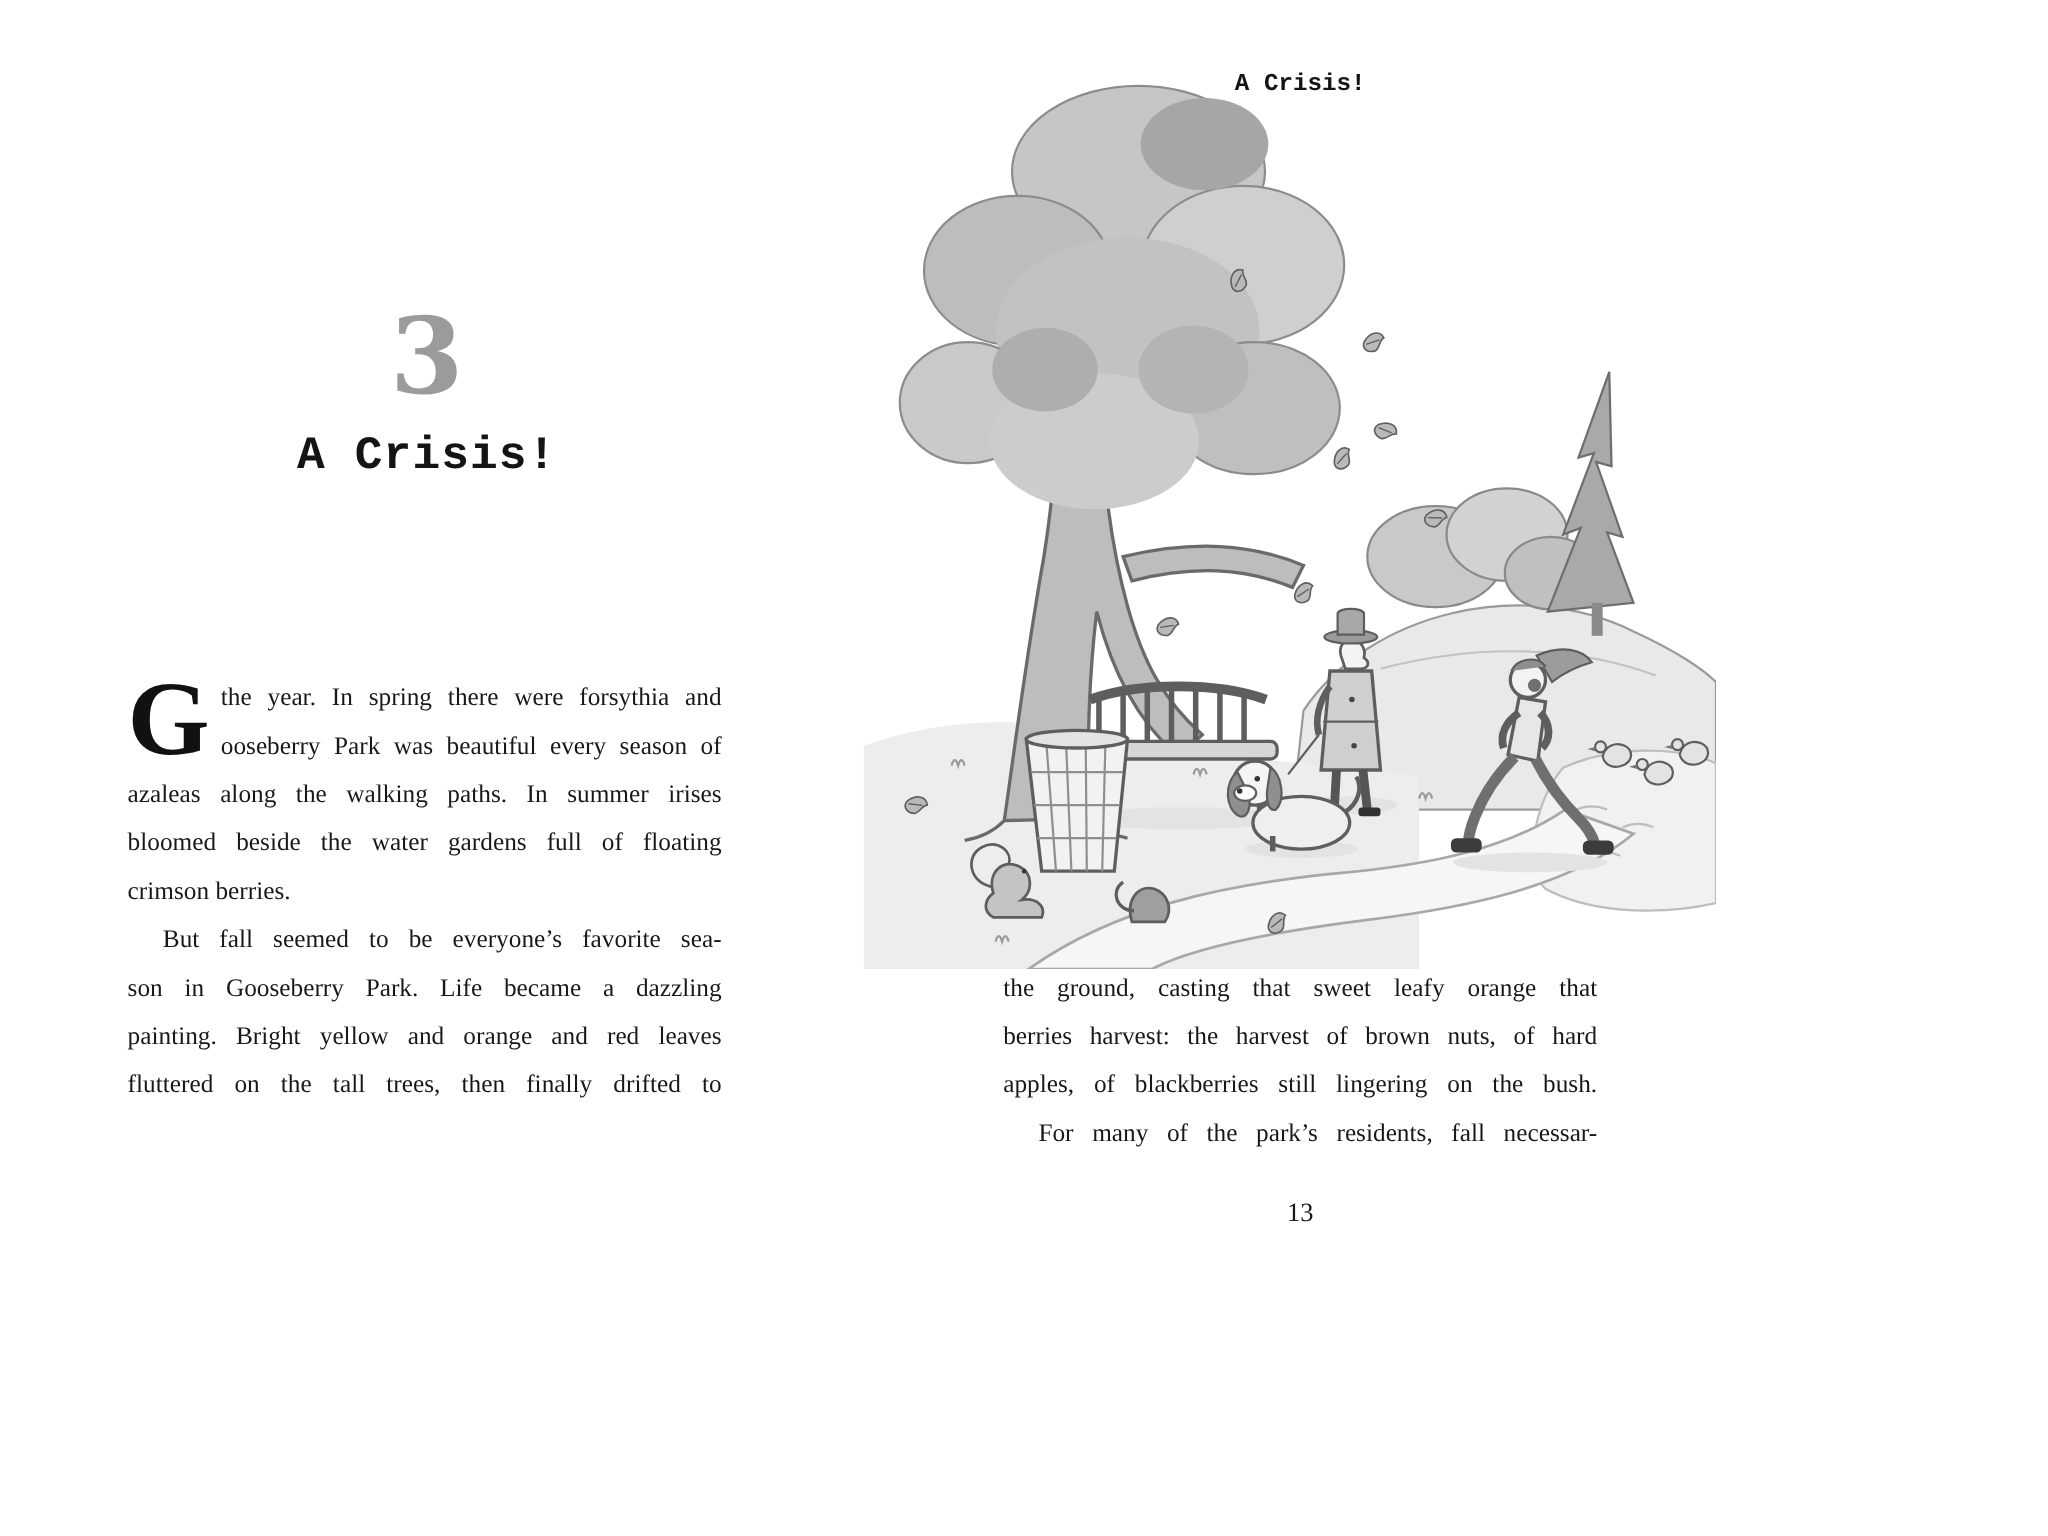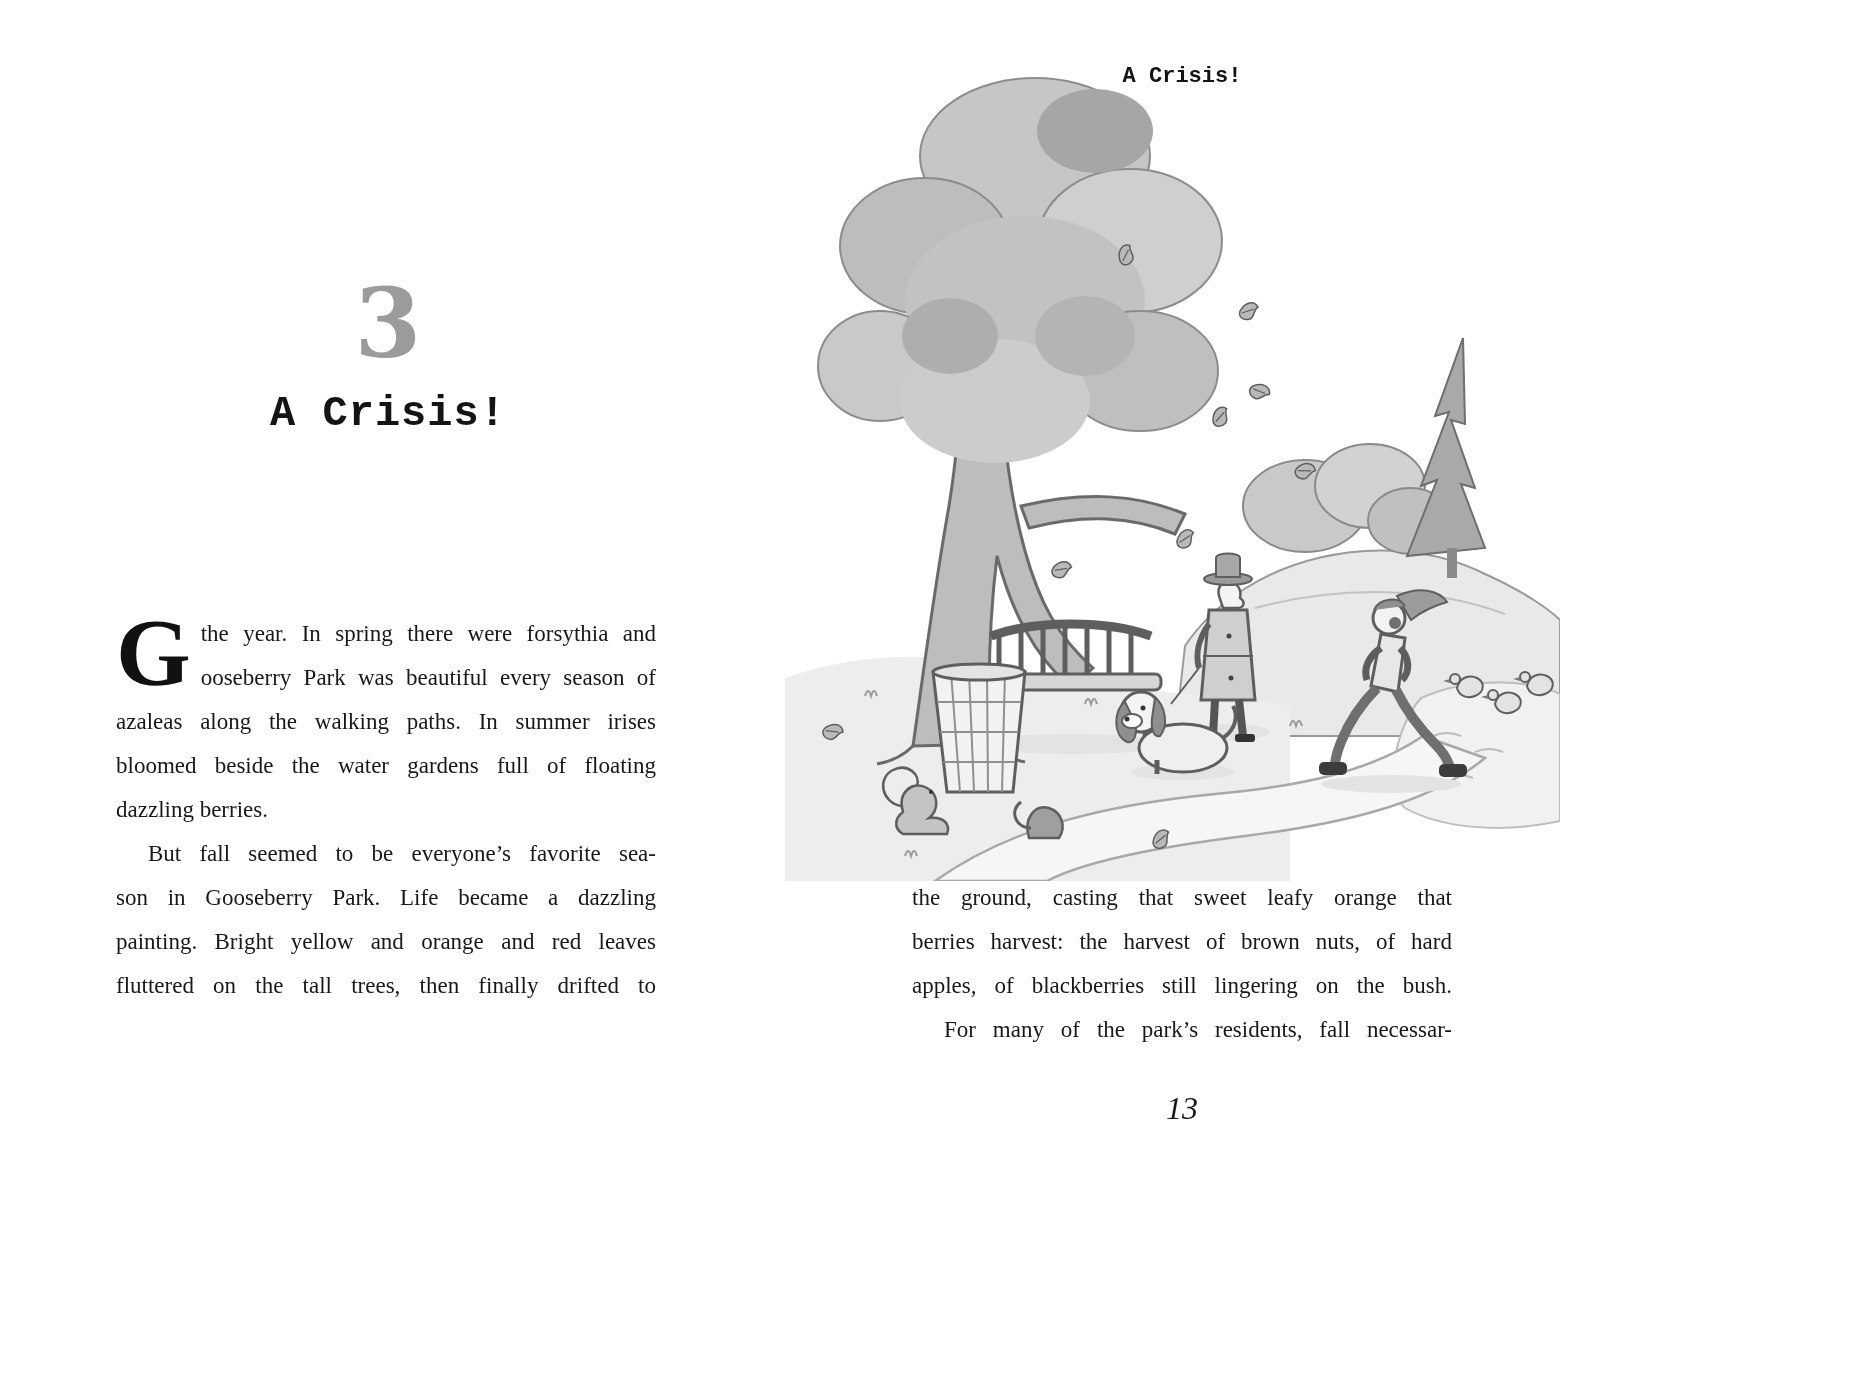--- a/index.html
+++ b/index.html
@@ -26,40 +26,40 @@
   .body-right { left:912px; top:876px; }
   .line { text-align:justify; text-align-last:justify; }
   .line.last { text-align-last:left; }
   .line.indent { text-indent:32px; }
   .dropcap {
     float:left; font-weight:bold; font-size:96px; line-height:82px;
     height:88px; padding-right:10px; color:#111;
   }
   .page-number {
     position:absolute; left:912px; top:1090px; width:540px;
-    text-align:center; font-size:32px; color:#181818;font-style:italic;
+    text-align:center; font-size:24px; color:#181818;
   }
   .illustration { position:absolute; left:785px; top:36px; width:775px; height:845px; }
   .illustration svg { display:block; width:775px; height:845px; }
 </style>
 </head>
 <body>
 
 <div>
 
   <div class="chapter-number">3</div>
   <div class="chapter-title">A Crisis!</div>
 
   <div class="body-text body-left">
     <span class="dropcap">G</span>
     <div class="line">the year. In spring there were forsythia and</div>
     <div class="line">ooseberry Park was beautiful every season of</div>
     <div class="line">azaleas along the walking paths. In summer irises</div>
     <div class="line">bloomed beside the water gardens full of floating</div>
-    <div class="line last">dazzling berries.</div>
+    <div class="line last">crimson berries.</div>
     <div class="line indent">But fall seemed to be everyone’s favorite sea-</div>
     <div class="line">son in Gooseberry Park. Life became a dazzling</div>
     <div class="line">painting. Bright yellow and orange and red leaves</div>
     <div class="line">fluttered on the tall trees, then finally drifted to</div>
   </div>
 
   <div class="running-head">A Crisis!</div>
 
   <div class="illustration">
     <svg viewBox="0 0 775 845" xmlns="http://www.w3.org/2000/svg">

